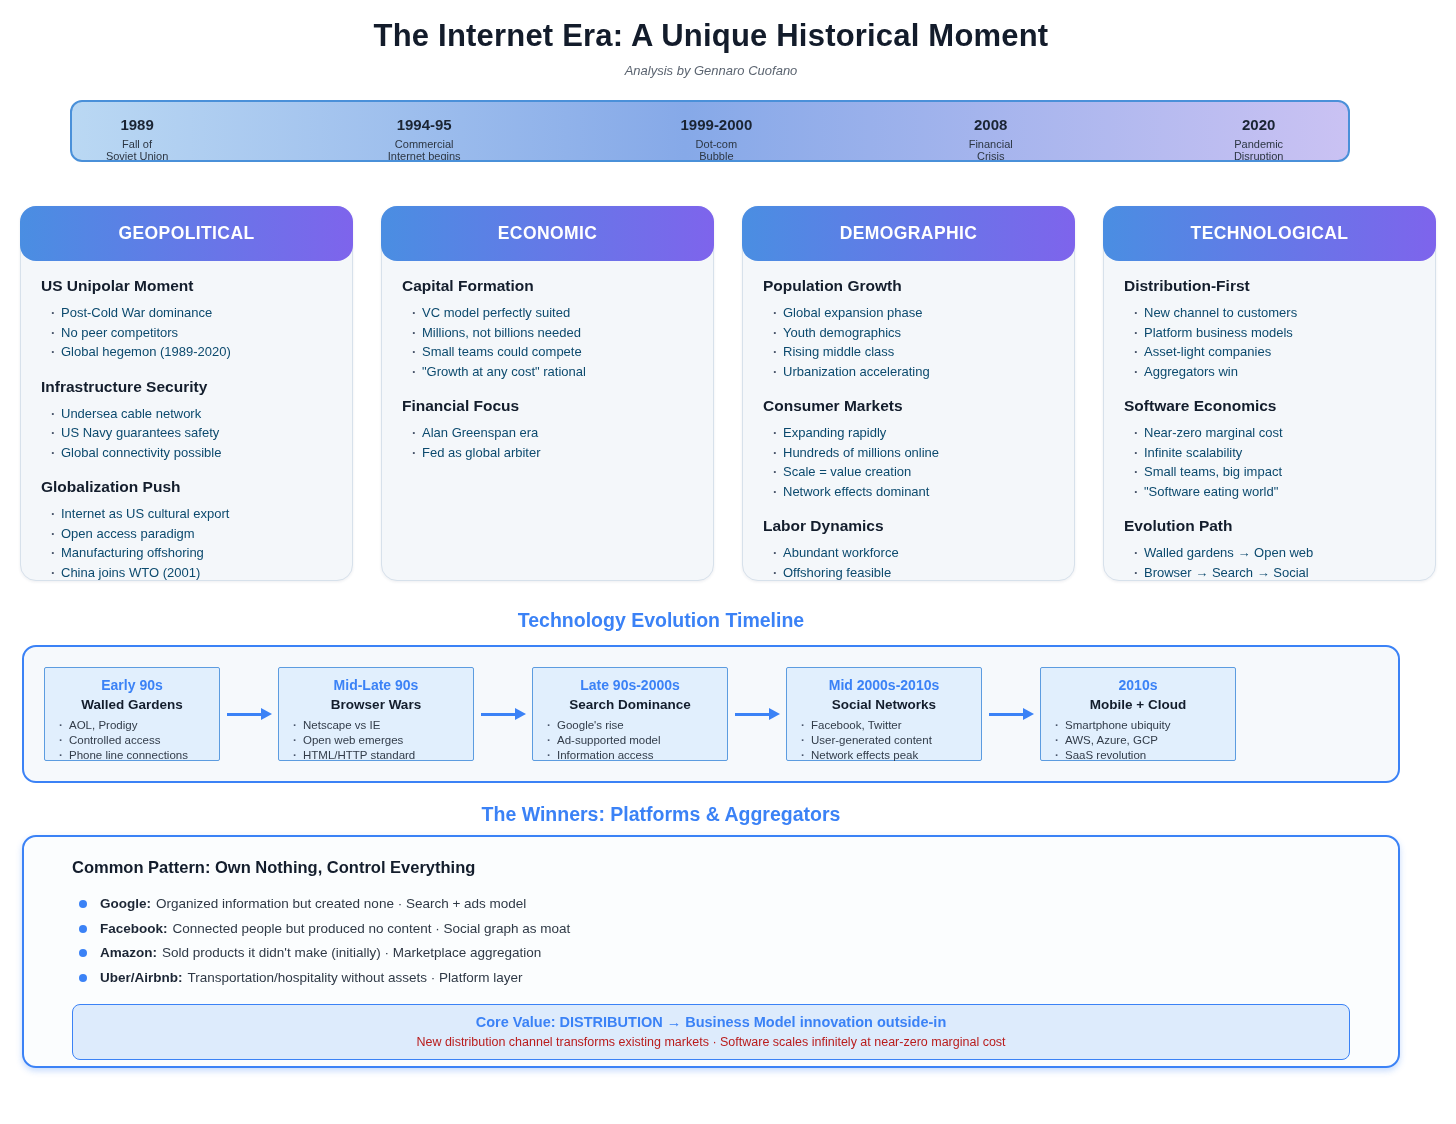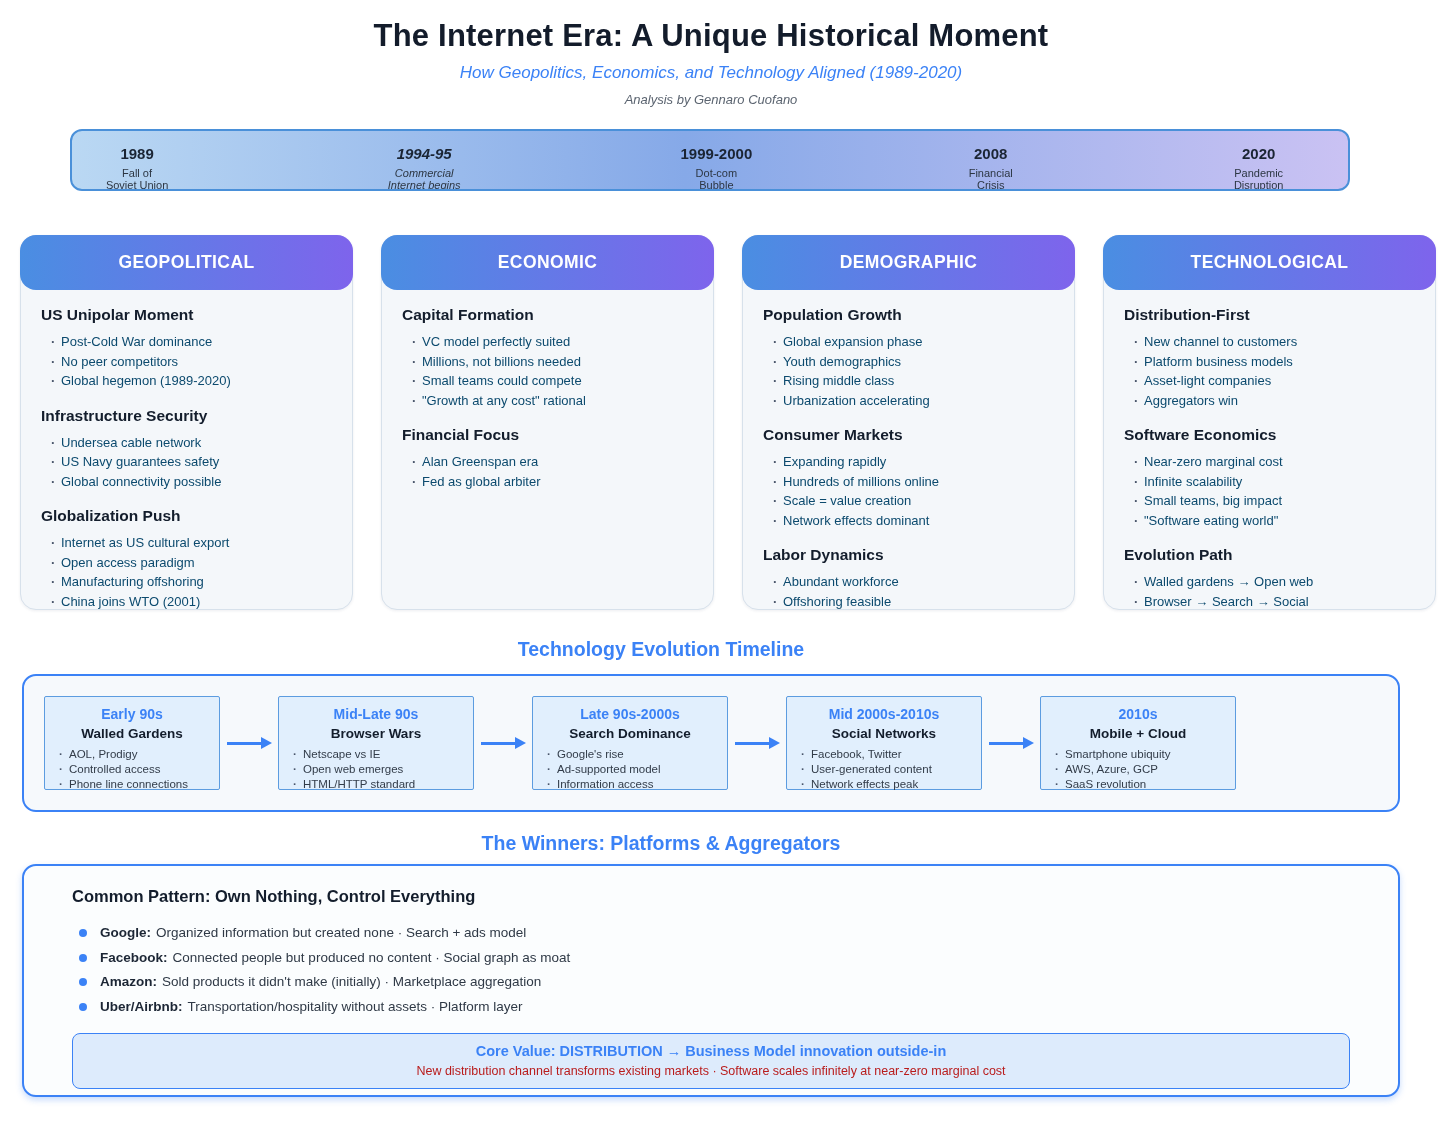--- a/index.html
+++ b/index.html
@@ -17,21 +17,21 @@
   .page-byline { margin-top: 9px; font-size: 13px; font-style: italic; color: #5b6470; }
 
   
   .era-bar {
     position: relative; margin: 22px 0 0 70px; width: 1280px; height: 62px;
     border: 2px solid #4a90d9; border-radius: 12px; overflow: hidden;
     background: linear-gradient(90deg, var(--bar-grad-left) 0%, var(--bar-grad-mid) 48%, var(--bar-grad-right) 100%);
   }
   .tl-event { position: absolute; top: 14px; transform: translateX(-50%); text-align: center; }
   .tl-event:nth-of-type(1){ left: 5.1%; }
-  .tl-event:nth-of-type(2){ left: 27.6%; font-style: italic; }
+  .tl-event:nth-of-type(2){ left: 27.6%; }
   .tl-event:nth-of-type(3){ left: 50.5%; }
   .tl-event:nth-of-type(4){ left: 72%; }
   .tl-event:nth-of-type(5){ left: 93%; }
   .tl-year { font-size: 15px; font-weight: 700; color: #1a2433; margin-bottom: 6px; }
   .tl-desc { font-size: 11px; color: #2c3643; line-height: 11.5px; white-space: pre-line; }
 
   
   .pillars { display: flex; gap: 28px; margin: 44px 20px 0; }
   .card {
     flex: 1; height: 375px; background: #f4f7fa;
@@ -91,21 +91,20 @@
     text-align: center; padding: 9px 0 10px;
   }
   .core-line1 { color: var(--accent); font-weight: 700; font-size: 14.5px; }
   .core-line2 { color: #b91c1c; font-size: 12.5px; margin-top: 5px; }
 </style>
 </head>
 <body>
 
 <header class="page-header">
   <h1 class="page-title">The Internet Era: A Unique Historical Moment</h1>
-  <div class="page-subtitle">How Geopolitics, Economics, and Technology Aligned (1989-2020)</div>
   <div class="page-byline">Analysis by Gennaro Cuofano</div>
 </header>
 
 <div class="era-bar" id="era-bar">
     <div class="tl-event">
     <div class="tl-year">1989</div>
     <div class="tl-desc">Fall of
 Soviet Union</div>
   </div>
     <div class="tl-event">

